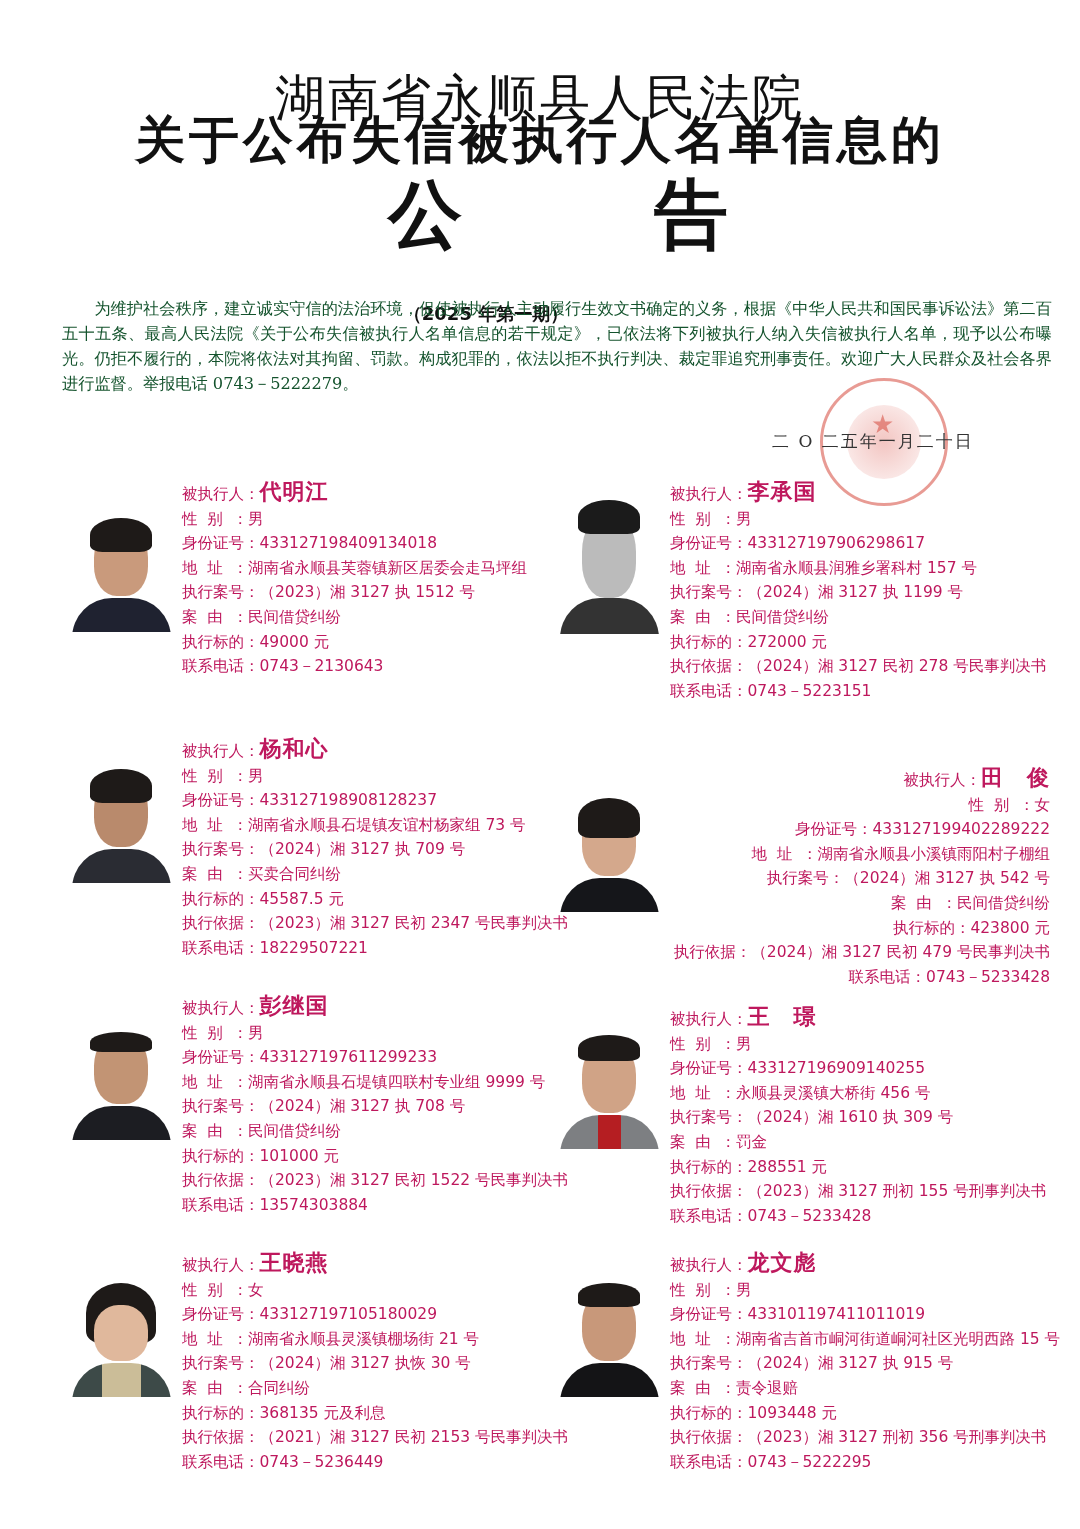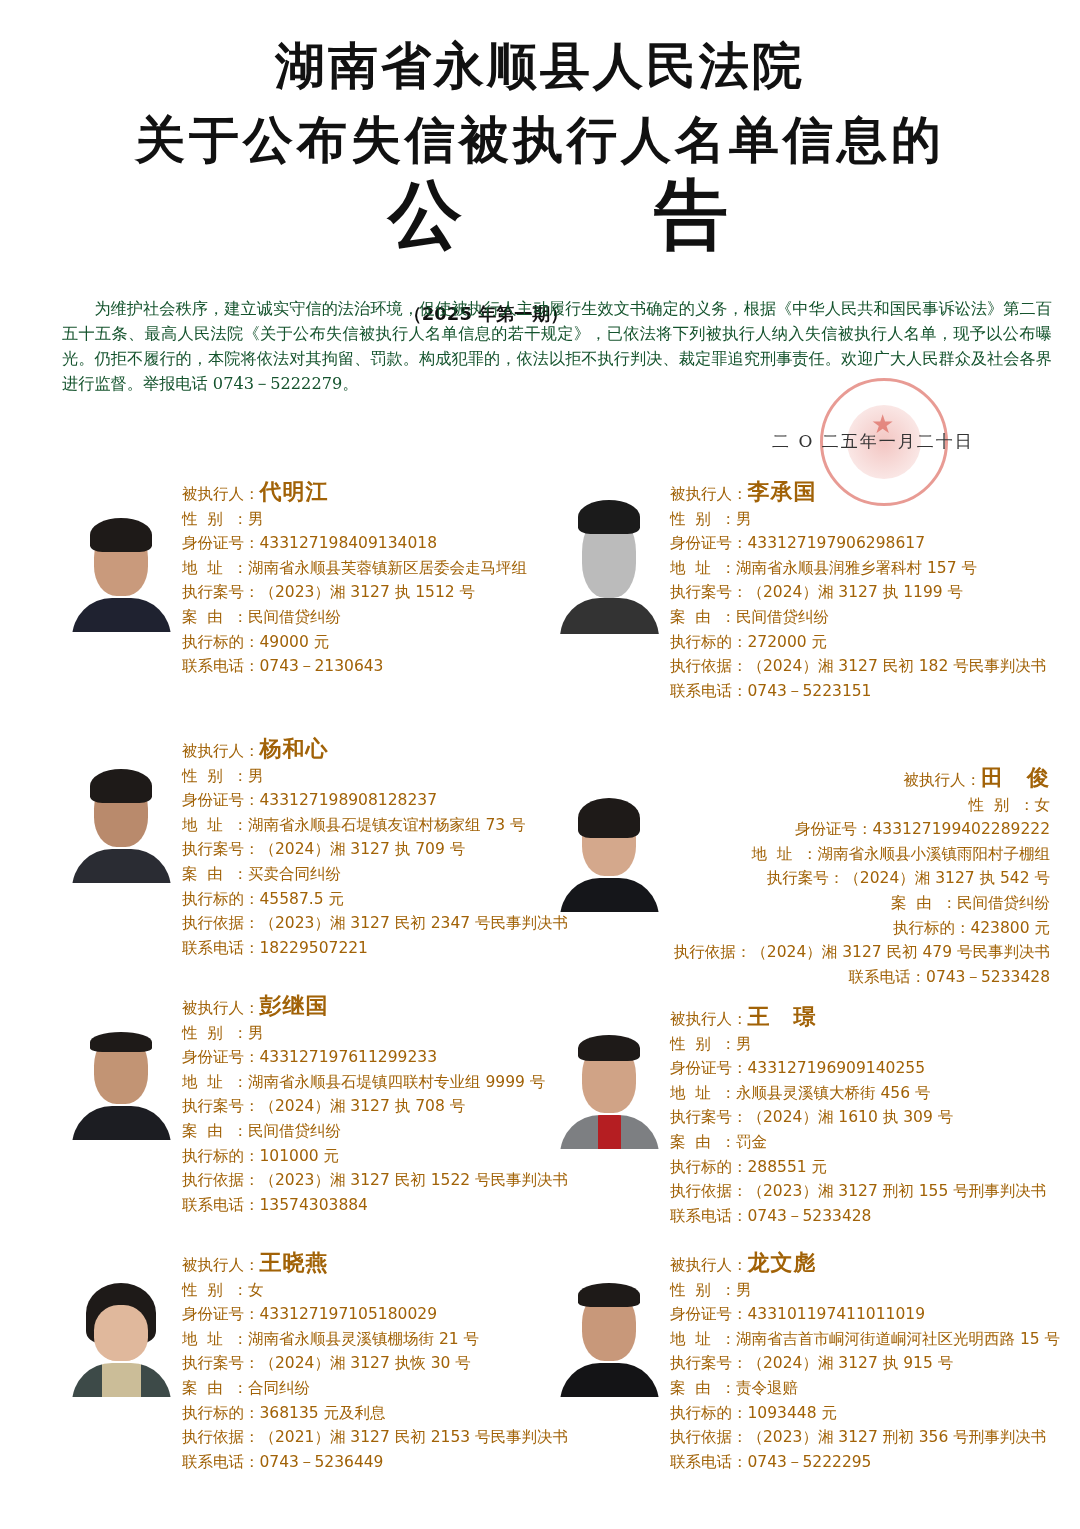--- a/index.html
+++ b/index.html
@@ -1,38 +1,38 @@
 <!DOCTYPE html>
 <html><head>
 <meta charset="utf-8">
 <style>
   html, body { margin:0; padding:0; background:#ffffff; }
   body { width:1080px; height:1529px; position:relative; overflow:hidden;
          font-family:"DejaVu Sans", sans-serif; color:#111; }
-  .title1 { position:absolute; top:36px; left:0; width:1080px; text-align:center;
-            font-family:"DejaVu Serif", serif; font-weight:bold; font-size:50px; letter-spacing:3px; line-height:60px; }
+  .title1 { position:absolute; top:68px; left:0; width:1080px; text-align:center;
+            font-family:"DejaVu Serif", serif; font-weight:normal; font-size:50px; letter-spacing:3px; line-height:60px; }
   .title2 { position:absolute; top:110px; left:0; width:1080px; text-align:center;
             font-family:"DejaVu Serif", serif; font-weight:bold; font-size:50px; letter-spacing:4px; line-height:60px; }
   .title3 { position:absolute; top:172px; left:388px; width:340px; display:flex; justify-content:space-between;
             font-family:"DejaVu Sans", sans-serif; font-weight:bold; font-size:74px; line-height:84px; }
   .issue { position:absolute; top:258px; left:0; width:972px; text-align:center; font-weight:bold; font-size:18px;margin-top:44px; }
   .intro { position:absolute; top:296px; left:62px; width:990px; font-family:"DejaVu Serif", serif;
            font-size:16.2px; line-height:25px; text-indent:2em; text-align:justify; color:#14532d; }
   .date { position:absolute; top:430px; left:772px; font-family:"DejaVu Serif", serif; font-size:17px; letter-spacing:2px; color:#333; }
   .seal { position:absolute; top:378px; left:820px; width:128px; height:128px; border-radius:50%;
           border:3px solid rgba(214,72,60,0.55); box-sizing:border-box; }
   .seal-inner { position:absolute; top:24px; left:24px; width:74px; height:74px; border-radius:50%;
           background:radial-gradient(circle, rgba(220,90,80,0.35) 0%, rgba(220,90,80,0.15) 70%, rgba(255,255,255,0) 100%); }
   .seal-star { position:absolute; top:28px; left:48px; color:rgba(214,72,60,0.55); font-size:26px; }
   .entry { position:absolute; width:490px; height:240px; }
   .photo { position:absolute; left:0; top:20px; width:103px; height:122px; overflow:hidden; background:#fff; }
   .face { position:absolute; left:24px; top:16px; width:54px; height:70px; border-radius:45% 45% 42% 42%; }
   .hair { position:absolute; left:20px; top:8px; width:62px; height:34px; border-radius:50% 50% 20% 20%; background:#1e1a18; }
   .body { position:absolute; left:2px; top:88px; width:99px; height:40px; border-radius:40px 40px 0 0; }
-  .info { position:absolute; left:112px; top:0; width:380px; font-size:15.5px; line-height:24.6px; color:#a16207; }
+  .info { position:absolute; left:112px; top:0; width:380px; font-size:15.5px; line-height:24.6px; color:#be185d; }
   .row { white-space:nowrap; }
   .lbl-spread { display:inline-block; width:66px; text-align-last:justify; }
   .name { font-weight:bold; font-size:22px; letter-spacing:1px; }
 </style>
 </head>
 <body>
 
 <div class="title1">湖南省永顺县人民法院</div>
 <div class="title2">关于公布失信被执行人名单信息的</div>
 <div class="title3">
@@ -72,21 +72,21 @@
       <div class="hair" style="top:12px;"></div>
   </div>
   <div class="info">
     <div class="row"><span>被执行人：</span><span class="name">李承国</span></div>
     <div class="row"><span class="lbl-spread"><span>性</span><span>别：</span></span><span>男</span></div>
     <div class="row"><span>身份证号：</span><span>433127197906298617</span></div>
     <div class="row"><span class="lbl-spread"><span>地</span><span>址：</span></span><span>湖南省永顺县润雅乡署科村 157 号</span></div>
     <div class="row"><span>执行案号：</span><span>（2024）湘 3127 执 1199 号</span></div>
     <div class="row"><span class="lbl-spread"><span>案</span><span>由：</span></span><span>民间借贷纠纷</span></div>
     <div class="row"><span>执行标的：</span><span>272000 元</span></div>
-    <div class="row"><span>执行依据：</span><span>（2024）湘 3127 民初 182 号民事判决书</span></div>
+    <div class="row"><span>执行依据：</span><span>（2024）湘 3127 民初 278 号民事判决书</span></div>
     <div class="row"><span>联系电话：</span><span>0743－5223151</span></div>
   </div>
 </div>
 
 <div class="entry" style="left:70px; top:737px;">
   <div class="photo" style="top:24px;">
     <div class="body" style="background:#2a2c33;"></div>
       <div class="face" style="background:#b98a6c;"></div>
       <div class="hair"></div>
   </div>

